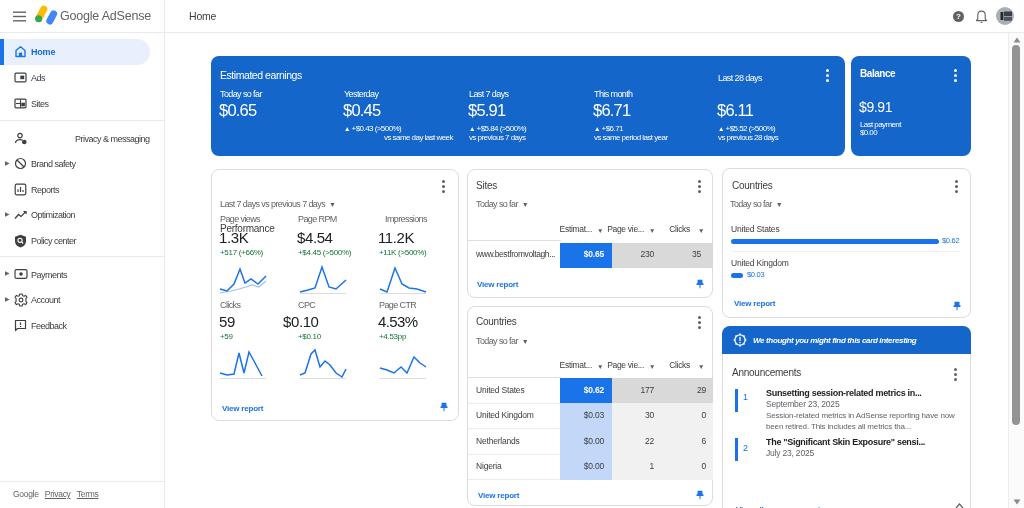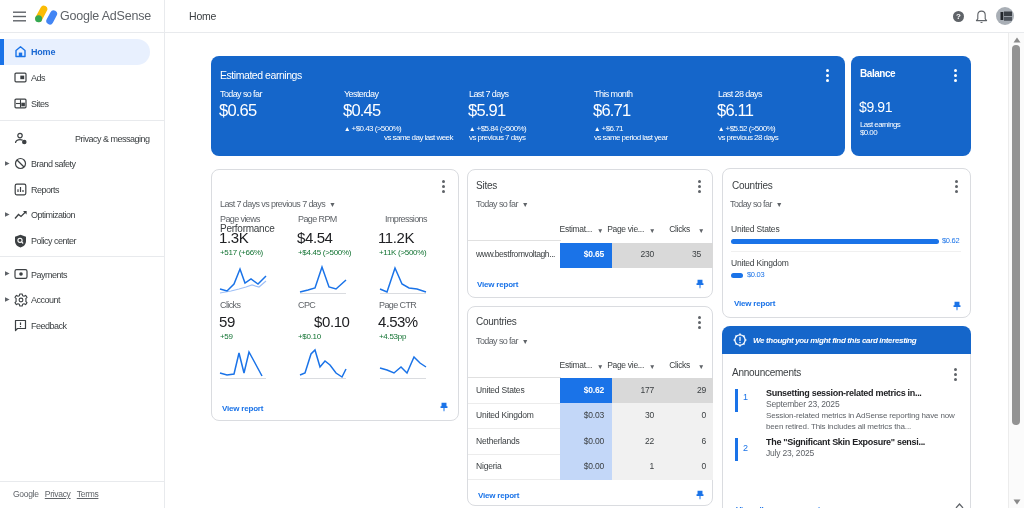--- a/index.html
+++ b/index.html
@@ -163,36 +163,36 @@
   <div class="abs wlbl" style="left:469px;top:89px;">Last 7 days</div>
   <div class="abs wval" style="left:468px;top:101px;">$5.91</div>
   <div class="abs wsub" style="left:469px;top:123.5px;"><span style="font-size:6.5px;">▲</span> +$5.84 (&gt;500%)</div>
   <div class="abs wsub" style="left:469px;top:132.5px;">vs previous 7 days</div>
 
   <div class="abs wlbl" style="left:594px;top:89px;">This month</div>
   <div class="abs wval" style="left:593px;top:101px;">$6.71</div>
   <div class="abs wsub" style="left:594px;top:123.5px;"><span style="font-size:6.5px;">▲</span> +$6.71</div>
   <div class="abs wsub" style="left:594px;top:132.5px;">vs same period last year</div>
 
-  <div class="abs wlbl" style="left:718px;top:89px;">Last 28 days</div>
+  <div class="abs wlbl" style="left:718px;top:73px;">Last 28 days</div>
   <div class="abs wval" style="left:717px;top:101px;">$6.11</div>
   <div class="abs wsub" style="left:718px;top:123.5px;"><span style="font-size:6.5px;">▲</span> +$5.52 (&gt;500%)</div>
   <div class="abs wsub" style="left:718px;top:132.5px;">vs previous 28 days</div>
 
   <div class="dots" style="left:826px;top:69px;background:#fff;"></div>
   <div class="dots" style="left:826px;top:74px;background:#fff;"></div>
   <div class="dots" style="left:826px;top:79px;background:#fff;"></div>
   <div class="dots" style="left:954px;top:69px;background:#fff;"></div>
   <div class="dots" style="left:954px;top:74px;background:#fff;"></div>
   <div class="dots" style="left:954px;top:79px;background:#fff;"></div>
 
   <div class="bluecard" style="left:851px;top:56px;width:120px;height:100px;"></div>
   <div class="abs" style="left:860px;top:68px;font-size:10px;letter-spacing:-0.45px;color:#fff;font-weight:bold;">Balance</div>
   <div class="abs" style="left:859px;top:98.5px;font-size:14px;letter-spacing:-0.4px;color:#fff;">$9.91</div>
-  <div class="abs" style="left:860px;top:119.5px;font-size:8px;letter-spacing:-0.6px;color:#fff;">Last earnings</div>
+  <div class="abs" style="left:860px;top:119.5px;font-size:8px;letter-spacing:-0.6px;color:#fff;">Last payment</div>
   <div class="abs" style="left:860px;top:127.5px;font-size:8px;letter-spacing:-0.6px;color:#fff;">$0.00</div>
 
   <div class="card" style="left:211px;top:169px;width:248px;height:252px;"></div>
   <div class="abs title" style="left:220px;top:180px;margin-top:43px;">Performance</div>
   <div class="abs sub" style="left:220px;top:199px;">Last 7 days vs previous 7 days&nbsp;&nbsp;<span style="font-size:7px;letter-spacing:0;">▼</span></div>
 
   <div class="abs sub" style="left:220px;top:214px;">Page views</div>
   <div class="abs sub" style="left:298px;top:214px;">Page RPM</div>
   <div class="abs sub" style="left:385px;top:214px;">Impressions</div>
   <div class="abs" style="left:219px;top:229px;font-size:15px;letter-spacing:-0.4px;color:#202124;">1.3K</div>
@@ -210,21 +210,21 @@
     <polyline points="1,30 9,28 16,26 23,5 30,25 37,27 47,18" fill="none" stroke="#1a73e8" stroke-width="1.5"></polyline>
   </svg>
   <svg class="abs" style="left:379px;top:262px;" width="48" height="33" viewBox="0 0 48 33">
     <line x1="1" y1="31.5" x2="47" y2="31.5" stroke="#dadce0" stroke-width="1"></line>
     <polyline points="1,27 8,30 16,6 23,22 30,26 38,27 47,30" fill="none" stroke="#1a73e8" stroke-width="1.5"></polyline>
   </svg>
   <div class="abs sub" style="left:220px;top:300px;">Clicks</div>
   <div class="abs sub" style="left:298px;top:300px;">CPC</div>
   <div class="abs sub" style="left:379px;top:300px;">Page CTR</div>
   <div class="abs" style="left:219px;top:313px;font-size:15px;letter-spacing:-0.4px;color:#202124;">59</div>
-  <div class="abs" style="left:314px;top:313px;font-size:15px;letter-spacing:-0.4px;color:#202124;">$0.10</div>
+  <div class="abs" style="left:283px;top:313px;font-size:15px;letter-spacing:-0.4px;color:#202124;">$0.10</div>
   <div class="abs" style="left:378px;top:313px;font-size:15px;letter-spacing:-0.6px;color:#202124;">4.53%</div>
   <div class="abs gtxt" style="left:220px;top:332px;font-size:8px;letter-spacing:-0.3px;">+59</div>
   <div class="abs gtxt" style="left:298px;top:332px;font-size:8px;letter-spacing:-0.3px;">+$0.10</div>
   <div class="abs gtxt" style="left:379px;top:332px;font-size:8px;letter-spacing:-0.3px;">+4.53pp</div>
   <svg class="abs" style="left:219px;top:346px;" width="48" height="34" viewBox="0 0 48 34">
     <line x1="1" y1="32.5" x2="47" y2="32.5" stroke="#dadce0" stroke-width="1"></line>
     <polyline points="1,27 8,29 15,28 20,7 25,27 30,6 36,17 43,30" fill="none" stroke="#1a73e8" stroke-width="1.5"></polyline>
   </svg>
   <svg class="abs" style="left:299px;top:346px;" width="48" height="34" viewBox="0 0 48 34">
     <line x1="1" y1="32.5" x2="47" y2="32.5" stroke="#dadce0" stroke-width="1"></line>

